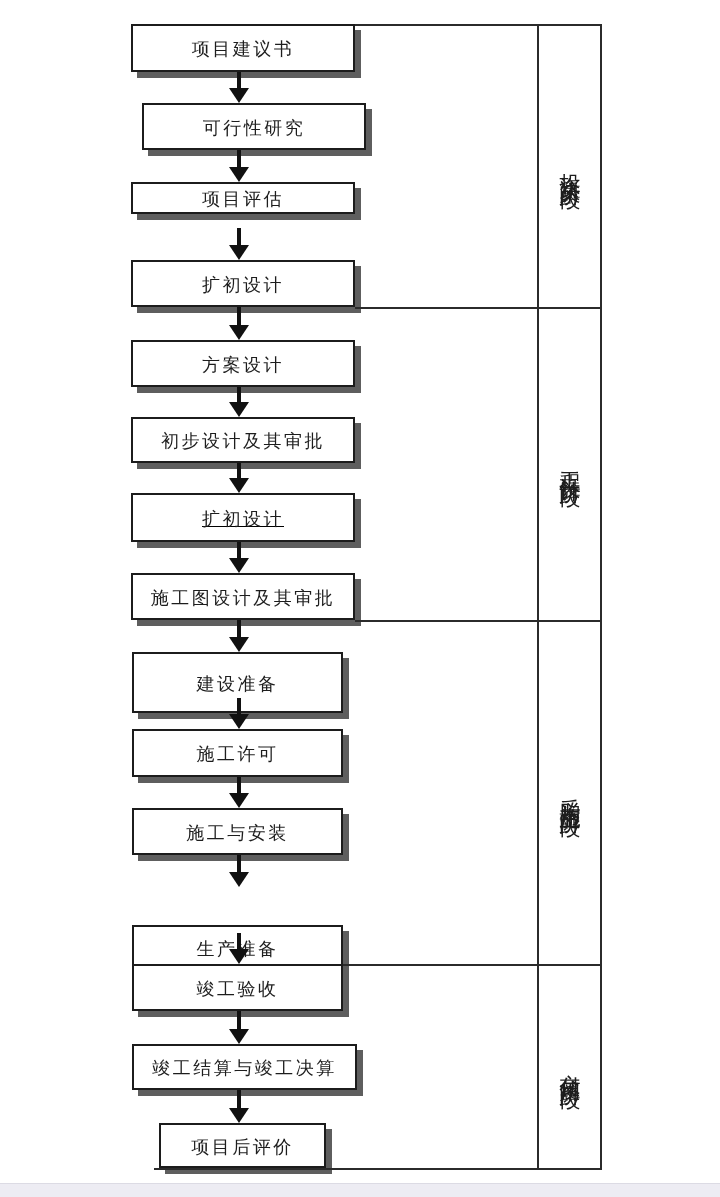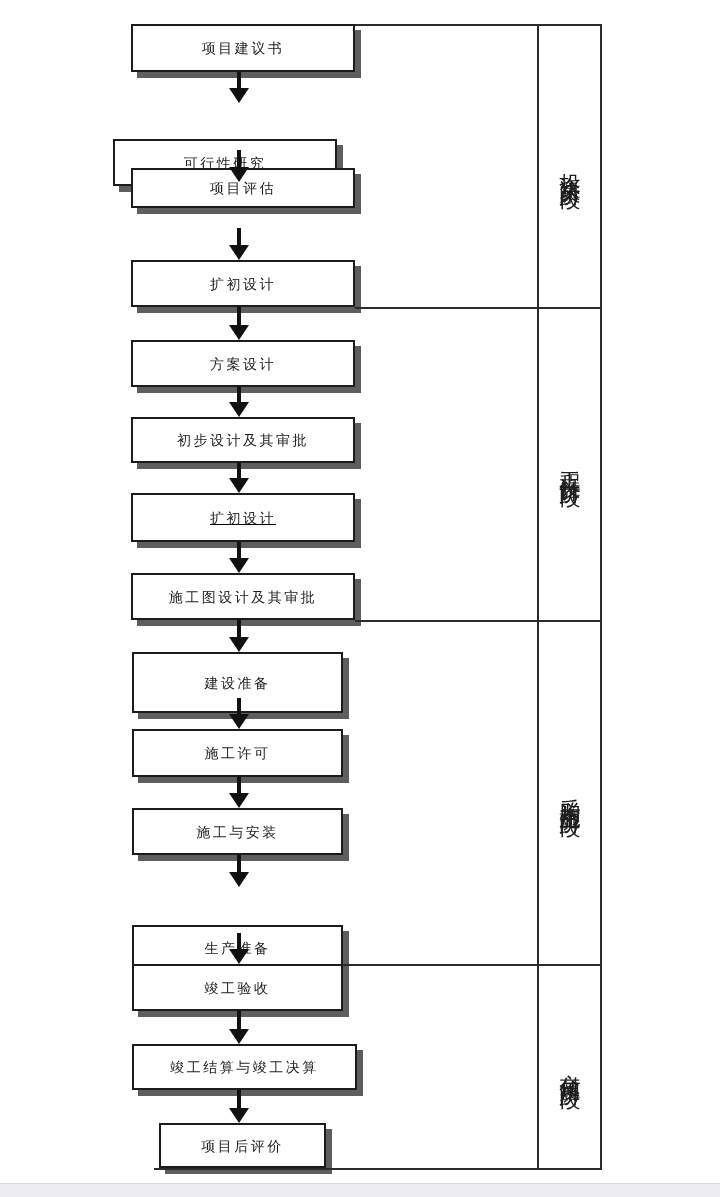--- a/index.html
+++ b/index.html
@@ -24,21 +24,21 @@
     position: absolute;
     box-sizing: border-box;
     background: #ffffff;
     border: 2px solid #1c1c1c;
     box-shadow: 6px 6px 0 0 #5e5e5e;
     display: flex;
     align-items: center;
     justify-content: center;
   }
   .flow-box .flow-box-label {
-    font-size: 14px;
+    font-size: 18px;
     letter-spacing: 2.5px;
     color: #1d1d1d;
     white-space: nowrap;
     line-height: 1;
     padding-top: 2px;
   }
   .arrow { position: absolute; width: 20px; }
   .arrow .shaft {
     position: absolute; left: 8px; top: 0;
     width: 4px; background: #111111;
@@ -69,24 +69,24 @@
   }
 </style>
 </head>
 <body>
 
 <div class="page">
   <div id="boxes-layer">
       <div class="flow-box" style="left: 131px; top: 24px; width: 224px; height: 48px;">
         <span class="flow-box-label">项目建议书</span>
       </div>
-      <div class="flow-box" style="left: 113px; top: 103px; width: 224px; height: 47px; margin-top: 36px;">
+      <div class="flow-box" style="left: 142px; top: 103px; width: 224px; height: 47px;">
         <span class="flow-box-label">可行性研究</span>
       </div>
-      <div class="flow-box" style="left: 131px; top: 168px; width: 224px; height: 40px;">
+      <div class="flow-box" style="left: 131px; top: 182px; width: 224px; height: 32px;">
         <span class="flow-box-label">项目评估</span>
       </div>
       <div class="flow-box" style="left: 131px; top: 260px; width: 224px; height: 47px;">
         <span class="flow-box-label">扩初设计</span>
       </div>
       <div class="flow-box" style="left: 131px; top: 340px; width: 224px; height: 47px;">
         <span class="flow-box-label">方案设计</span>
       </div>
       <div class="flow-box" style="left: 131px; top: 417px; width: 224px; height: 46px;">
         <span class="flow-box-label">初步设计及其审批</span>

